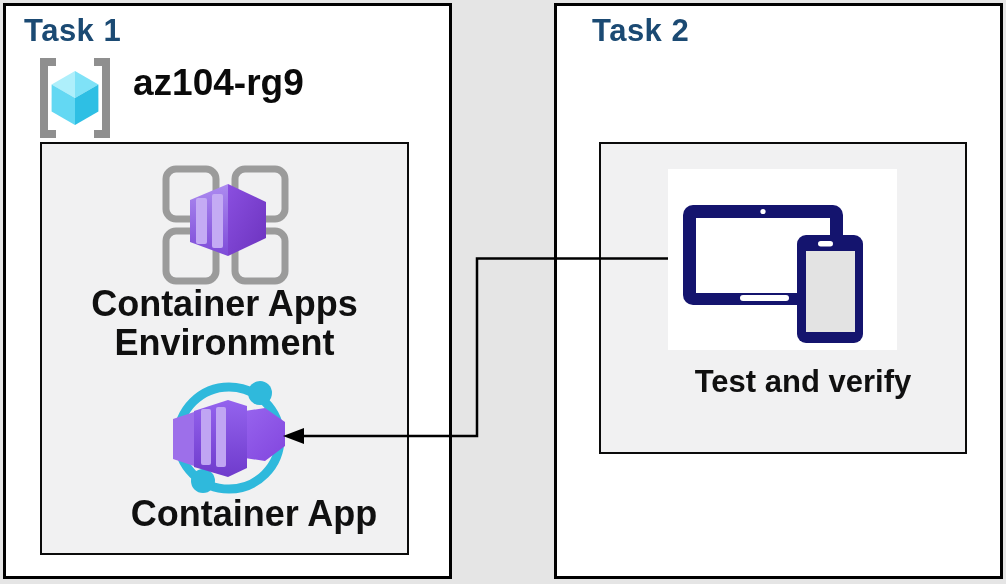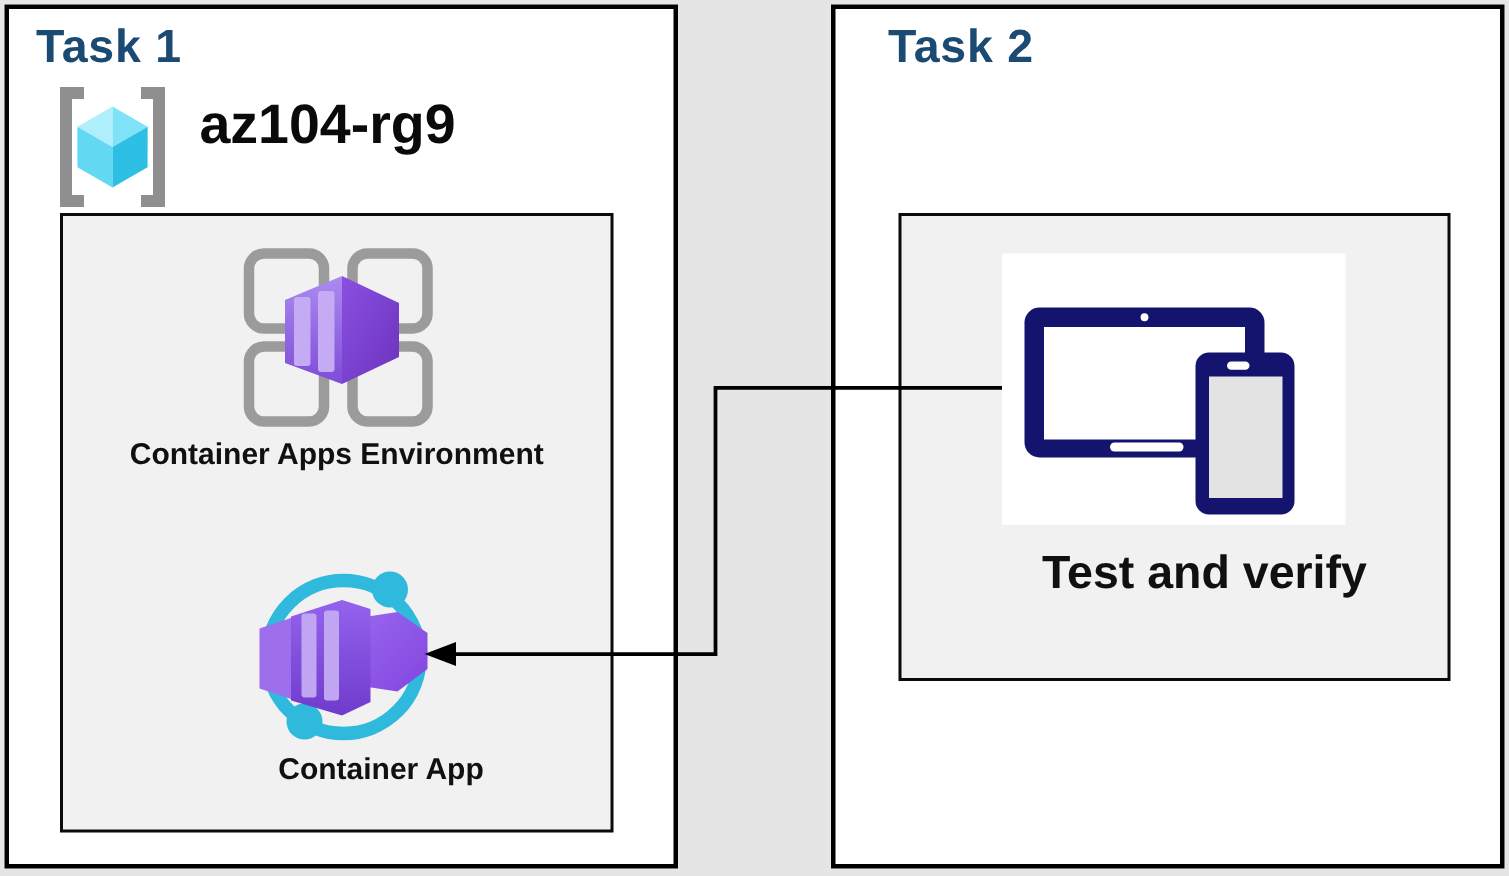--- a/index.html
+++ b/index.html
@@ -26,21 +26,21 @@
   .inner2{left:599px;top:142px;width:368px;height:312px;}
   .rg-label{
     position:absolute;left:133px;top:62px;font-size:37px;font-weight:bold;color:#0a0a0a;
     white-space:nowrap;
   }
   .icon-abs{position:absolute;}
   .env-icon{left:160px;top:164px;}
   .app-icon{left:168px;top:376px;}
   .white-plate{position:absolute;left:668px;top:169px;width:229px;height:181px;background:#ffffff;}
   .caption{
-    position:absolute;font-size:20px;font-weight:bold;color:#101010;text-align:center;
+    position:absolute;font-size:36px;font-weight:bold;color:#101010;text-align:center;
     line-height:39px;
   }
   .cap-env{left:40px;top:284px;width:369px;}
   .cap-env span{display:inline-block;max-width:330px;}
   .cap-app{left:40px;top:494px;width:428px;}
   .cap-test{left:599px;top:362px;width:408px;font-size:31px;}
   .connector{position:absolute;left:0;top:0;pointer-events:none;z-index:10;}
 </style>
 </head>
 <body>

